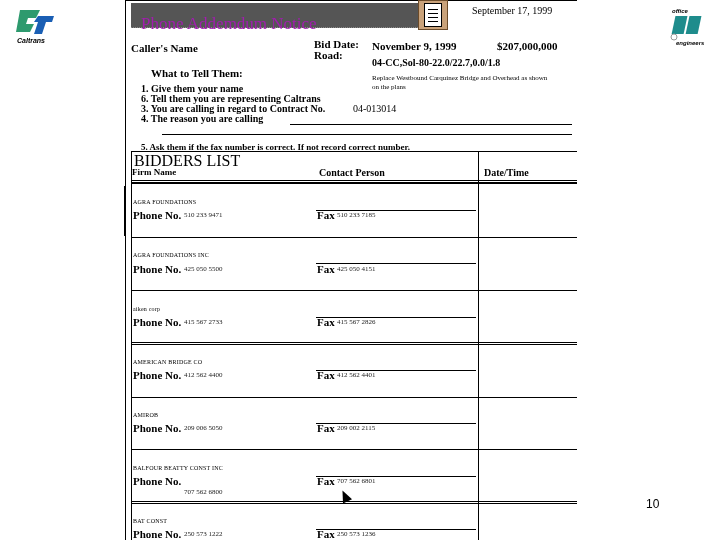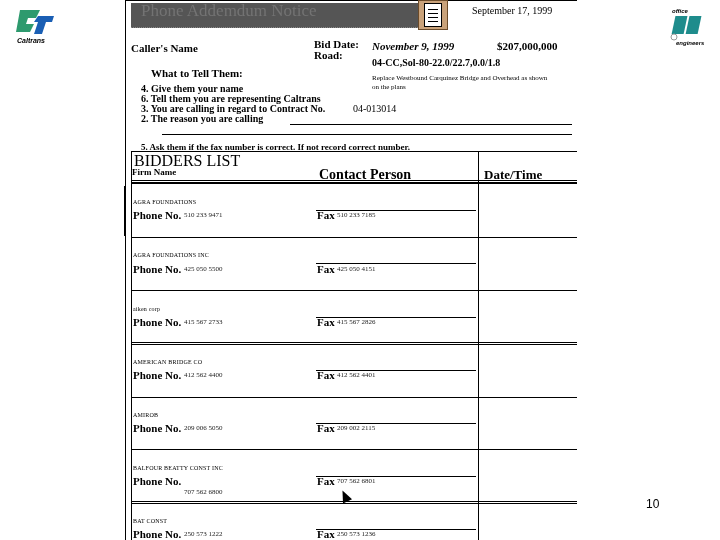--- a/index.html
+++ b/index.html
@@ -10,21 +10,21 @@
   
   .caltrans-logo { left:14px; top:6px; width:42px; height:40px; }
   .oe-logo { left:668px; top:4px; width:44px; height:44px; }
 
   
   .doc { left:125px; top:0; width:452px; height:540px; border-left:1px solid #000; }
   .doc-topline { left:125px; top:0; width:452px; height:1px; background:#000; }
 
   .title-bar { left:131px; top:3px; width:295px; height:24px; background:#555555;
                border-bottom:1px dotted #888; }
-  .title-text { left:141px; top:1px; color:#737373; font-size:17px; white-space:nowrap; }
+  .title-text { left:141px; top:14px; color:#a21caf; font-size:17px; white-space:nowrap; }
   .doc-icon { left:418px; top:0px; width:28px; height:28px; background:#c9a27a; border:1px solid #6b4b2a; }
   .doc-icon-inner { position:absolute; left:5px; top:2px; width:16px; height:22px; background:#fff; border:1px solid #000; }
   .doc-icon-inner i { position:absolute; left:3px; width:10px; height:1px; background:#000; }
   .date-top { left:472px; top:5px; font-size:10px; white-space:nowrap; }
 
   .lbl-b { font-weight:bold; font-size:11px; white-space:nowrap; }
   .sm { font-size:7px; white-space:nowrap; }
 
   .hline { height:1px; background:#000; }
   .vline { width:1px; background:#000; }
@@ -70,42 +70,42 @@
       <i style="top:9px"></i>
       <i style="top:13px"></i>
       <i style="top:17px"></i>
   </div>
 </div>
 <div class="abs date-top">September 17, 1999</div>
 
 <div class="abs lbl-b" style="left:131px;top:42px;">Caller's Name</div>
 <div class="abs lbl-b" style="left:314px;top:38px;">Bid Date:</div>
 <div class="abs lbl-b" style="left:314px;top:49px;">Road:</div>
-<div class="abs lbl-b" style="left:372px;top:40px;font-style:italic;">November 9, 1999</div>
+<div class="abs lbl-b" style="left:372px;top:40px;">November 9, 1999</div>
 <div class="abs lbl-b" style="left:497px;top:40px;">$207,000,000</div>
 <div class="abs lbl-b" style="left:372px;top:57px;font-size:10px;">04-CC,Sol-80-22.0/22.7,0.0/1.8</div>
 <div class="abs sm" style="left:372px;top:74px;">Replace Westbound Carquinez Bridge and Overhead as shown</div>
 <div class="abs sm" style="left:372px;top:83px;text-align:right;">on the plans</div>
 
 <div class="abs lbl-b" style="left:151px;top:67px;">What to Tell Them:</div>
-<div class="abs lbl-b" style="left:141px;top:83px;font-size:10px;">4.  Give them your name</div>
+<div class="abs lbl-b" style="left:141px;top:83px;font-size:10px;">1.  Give them your name</div>
 <div class="abs lbl-b" style="left:141px;top:93px;font-size:10px;">6.  Tell them you are representing Caltrans</div>
 <div class="abs lbl-b" style="left:141px;top:103px;font-size:10px;text-align:center;">3.  You are calling in regard to Contract No.</div>
-<div class="abs lbl-b" style="left:141px;top:113px;font-size:10px;">2. The reason you are calling</div>
+<div class="abs lbl-b" style="left:141px;top:113px;font-size:10px;">4. The reason you are calling</div>
 <div class="abs lbl-b" style="left:353px;top:103px;font-size:10px;font-weight:normal;">04-013014</div>
 <div class="abs hline" style="left:290px;top:124px;width:282px;"></div>
 <div class="abs hline" style="left:162px;top:134px;width:410px;"></div>
 <div class="abs lbl-b" style="left:141px;top:142px;font-size:9px;">5. Ask them if the fax number is correct.  If not record correct number.</div>
 
 <div class="abs hline" style="left:131px;top:151px;width:446px;"></div>
 <div class="abs table-outer"></div>
 <div class="abs" style="left:134px;top:152px;font-size:16px;white-space:nowrap;">BIDDERS LIST</div>
 <div class="abs lbl-b" style="left:132px;top:167px;font-size:9px;">Firm Name</div>
-<div class="abs lbl-b" style="left:319px;top:167px;font-size:14px;">Contact Person</div>
-<div class="abs lbl-b" style="left:484px;top:167px;font-size:13px;">Date/Time</div>
+<div class="abs lbl-b" style="left:319px;top:167px;font-size:10px;">Contact Person</div>
+<div class="abs lbl-b" style="left:484px;top:167px;font-size:10px;">Date/Time</div>
 <div class="abs vline" style="left:478px;top:151px;height:389px;"></div>
 <div class="abs hline" style="left:131px;top:180px;width:446px;"></div>
 <div class="abs" style="left:131px;top:182px;width:446px;height:2px;background:#000;"></div>
 
 <div class="abs row-name" style="left:133px;top:199px;">AGRA FOUNDATIONS</div>
 <div class="abs row-phone-label" style="left:133px;top:209px;">Phone No.</div>
 <div class="abs row-num" style="left:184px;top:211px;">510 233 9471</div>
 <div class="abs hline" style="left:316px;top:210px;width:160px;"></div>
 <div class="abs row-phone-label" style="left:317px;top:209px;">Fax</div>
 <div class="abs row-num" style="left:337px;top:211px;font-family:Liberation Serif, serif;">510 233 7185</div>

